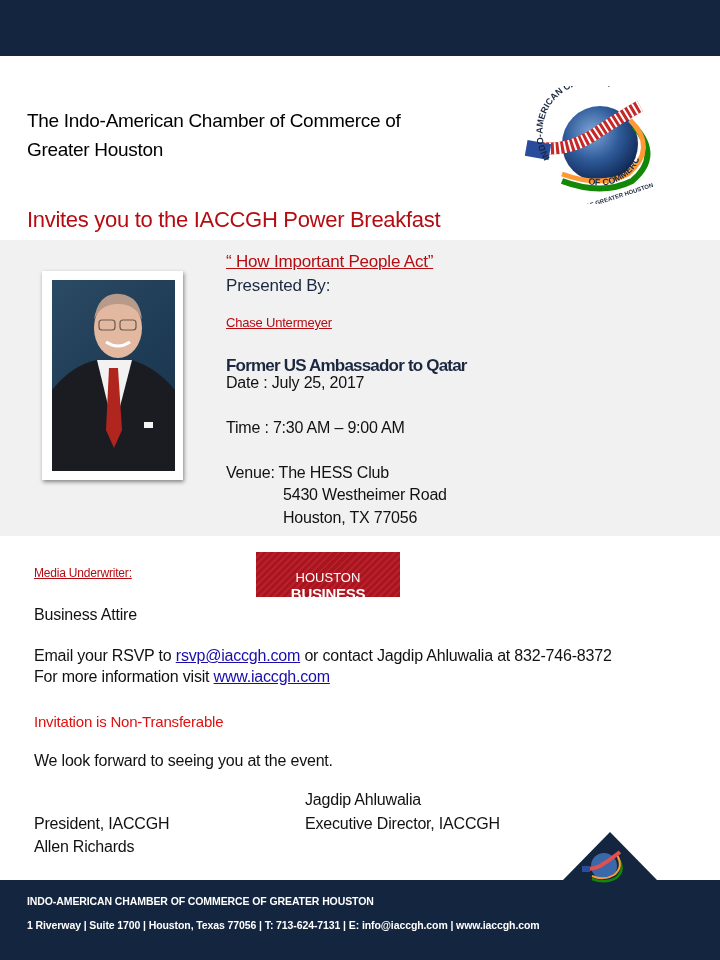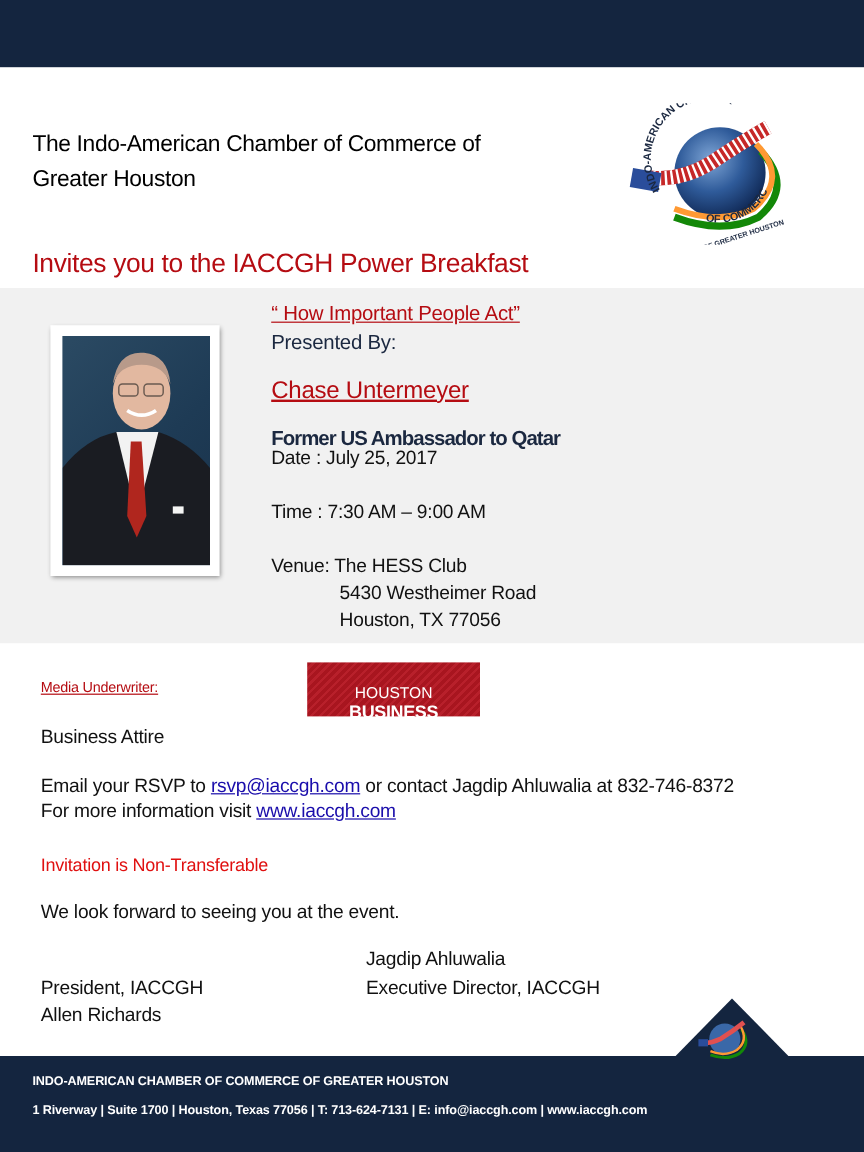--- a/index.html
+++ b/index.html
@@ -79,21 +79,21 @@
       <rect x="47" y="40" width="16" height="10" rx="3" fill="none" stroke="#6a5a50" stroke-width="1.2"></rect>
       <rect x="68" y="40" width="16" height="10" rx="3" fill="none" stroke="#6a5a50" stroke-width="1.2"></rect>
       <path d="M54 62 Q66 70 78 62" stroke="#fff" stroke-width="3" fill="none"></path>
       <rect x="92" y="142" width="9" height="6" fill="#f4f4f4"></rect>
     </svg>
   </div>
 </div>
 
 <div class="abs t t-red" style="left:226px; top:252px; font-size:17px;">“ How Important People Act”</div>
 <div class="abs t t-navy" style="left:226px; top:276px; font-size:17px;">Presented By:</div>
-<div class="abs t t-red" style="left:226px; top:315px; font-size:20px;">Chase Untermeyer</div>
+<div class="abs t t-red" style="left:226px; top:315px; font-size:13px;">Chase Untermeyer</div>
 <div class="abs t t-arial" style="left:226px; top:356px;">Former US Ambassador to Qatar</div>
 <div class="abs t" style="left:226px; top:374px;">Date : July 25, 2017</div>
 <div class="abs t" style="left:226px; top:419px;">Time : 7:30 AM – 9:00 AM</div>
 <div class="abs t" style="left:226px; top:464px;">Venue: The HESS Club</div>
 <div class="abs t" style="left:283px; top:486px;">5430 Westheimer Road</div>
 <div class="abs t" style="left:283px; top:509px;">Houston, TX 77056</div>
 
 <div class="abs t t-red" style="left:34px; top:566px; font-size:12px;">Media Underwriter:</div>
 <div class="abs hbj">
   <div class="l1">HOUSTON</div>

